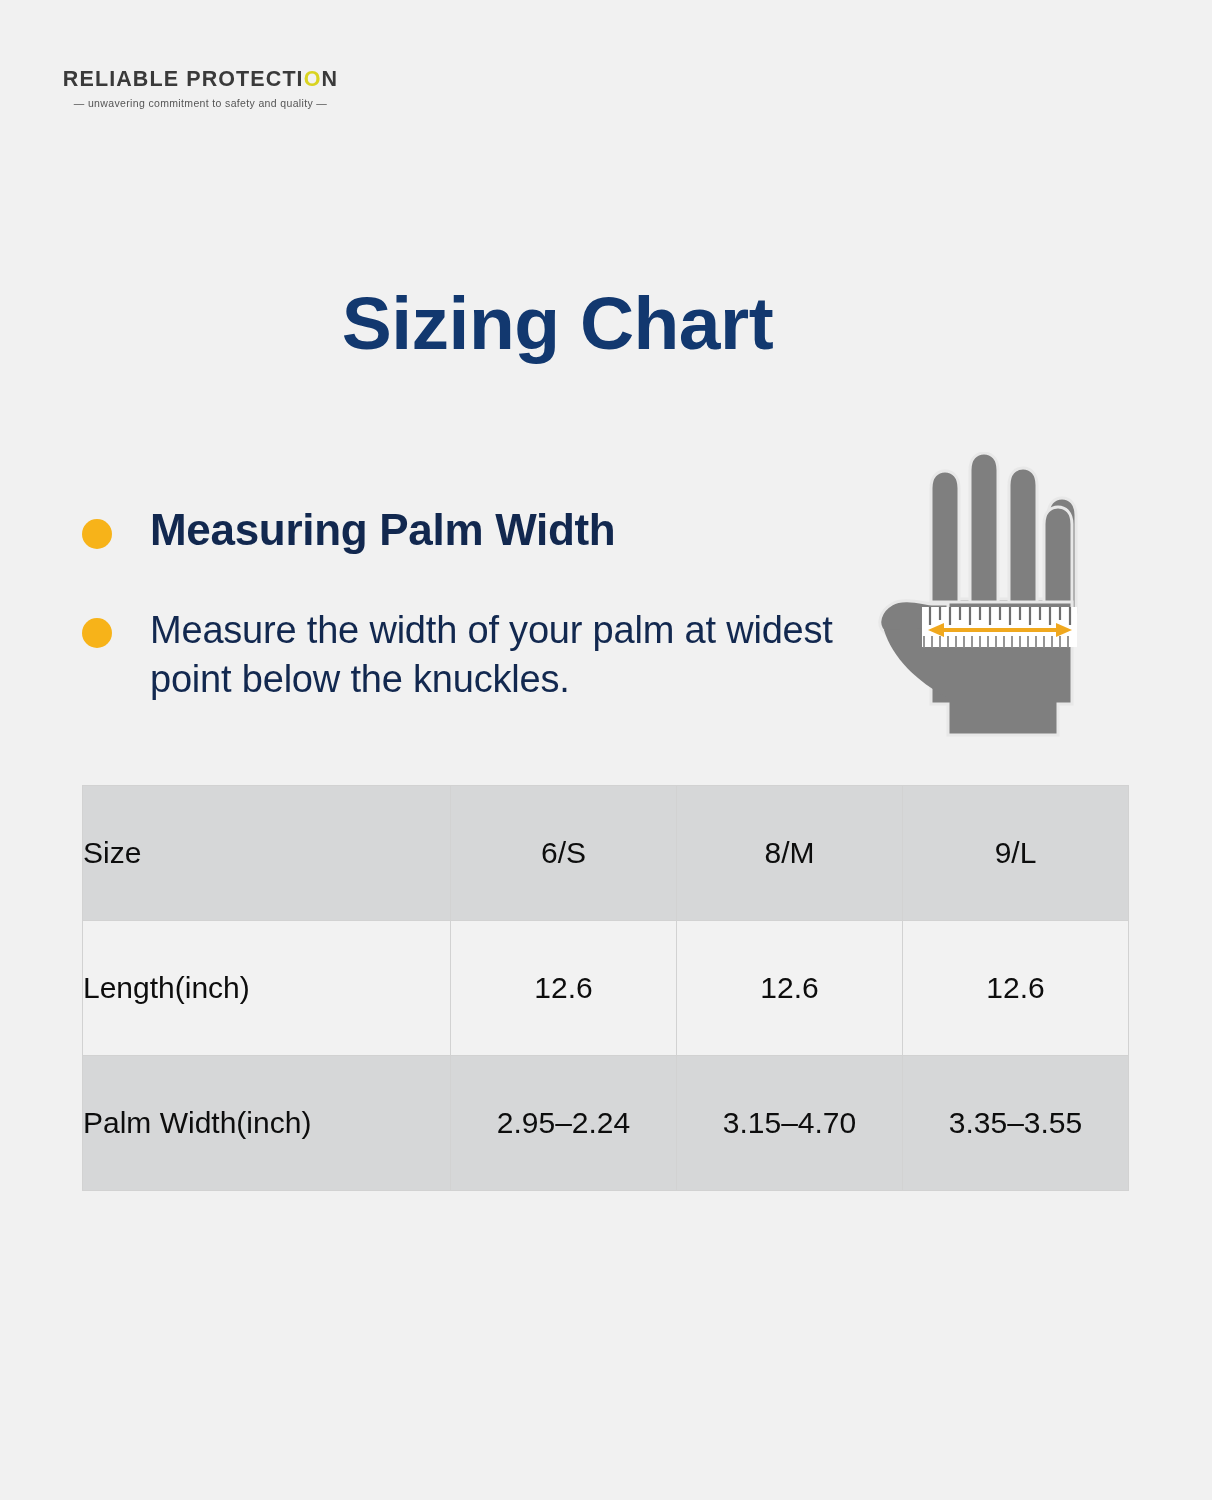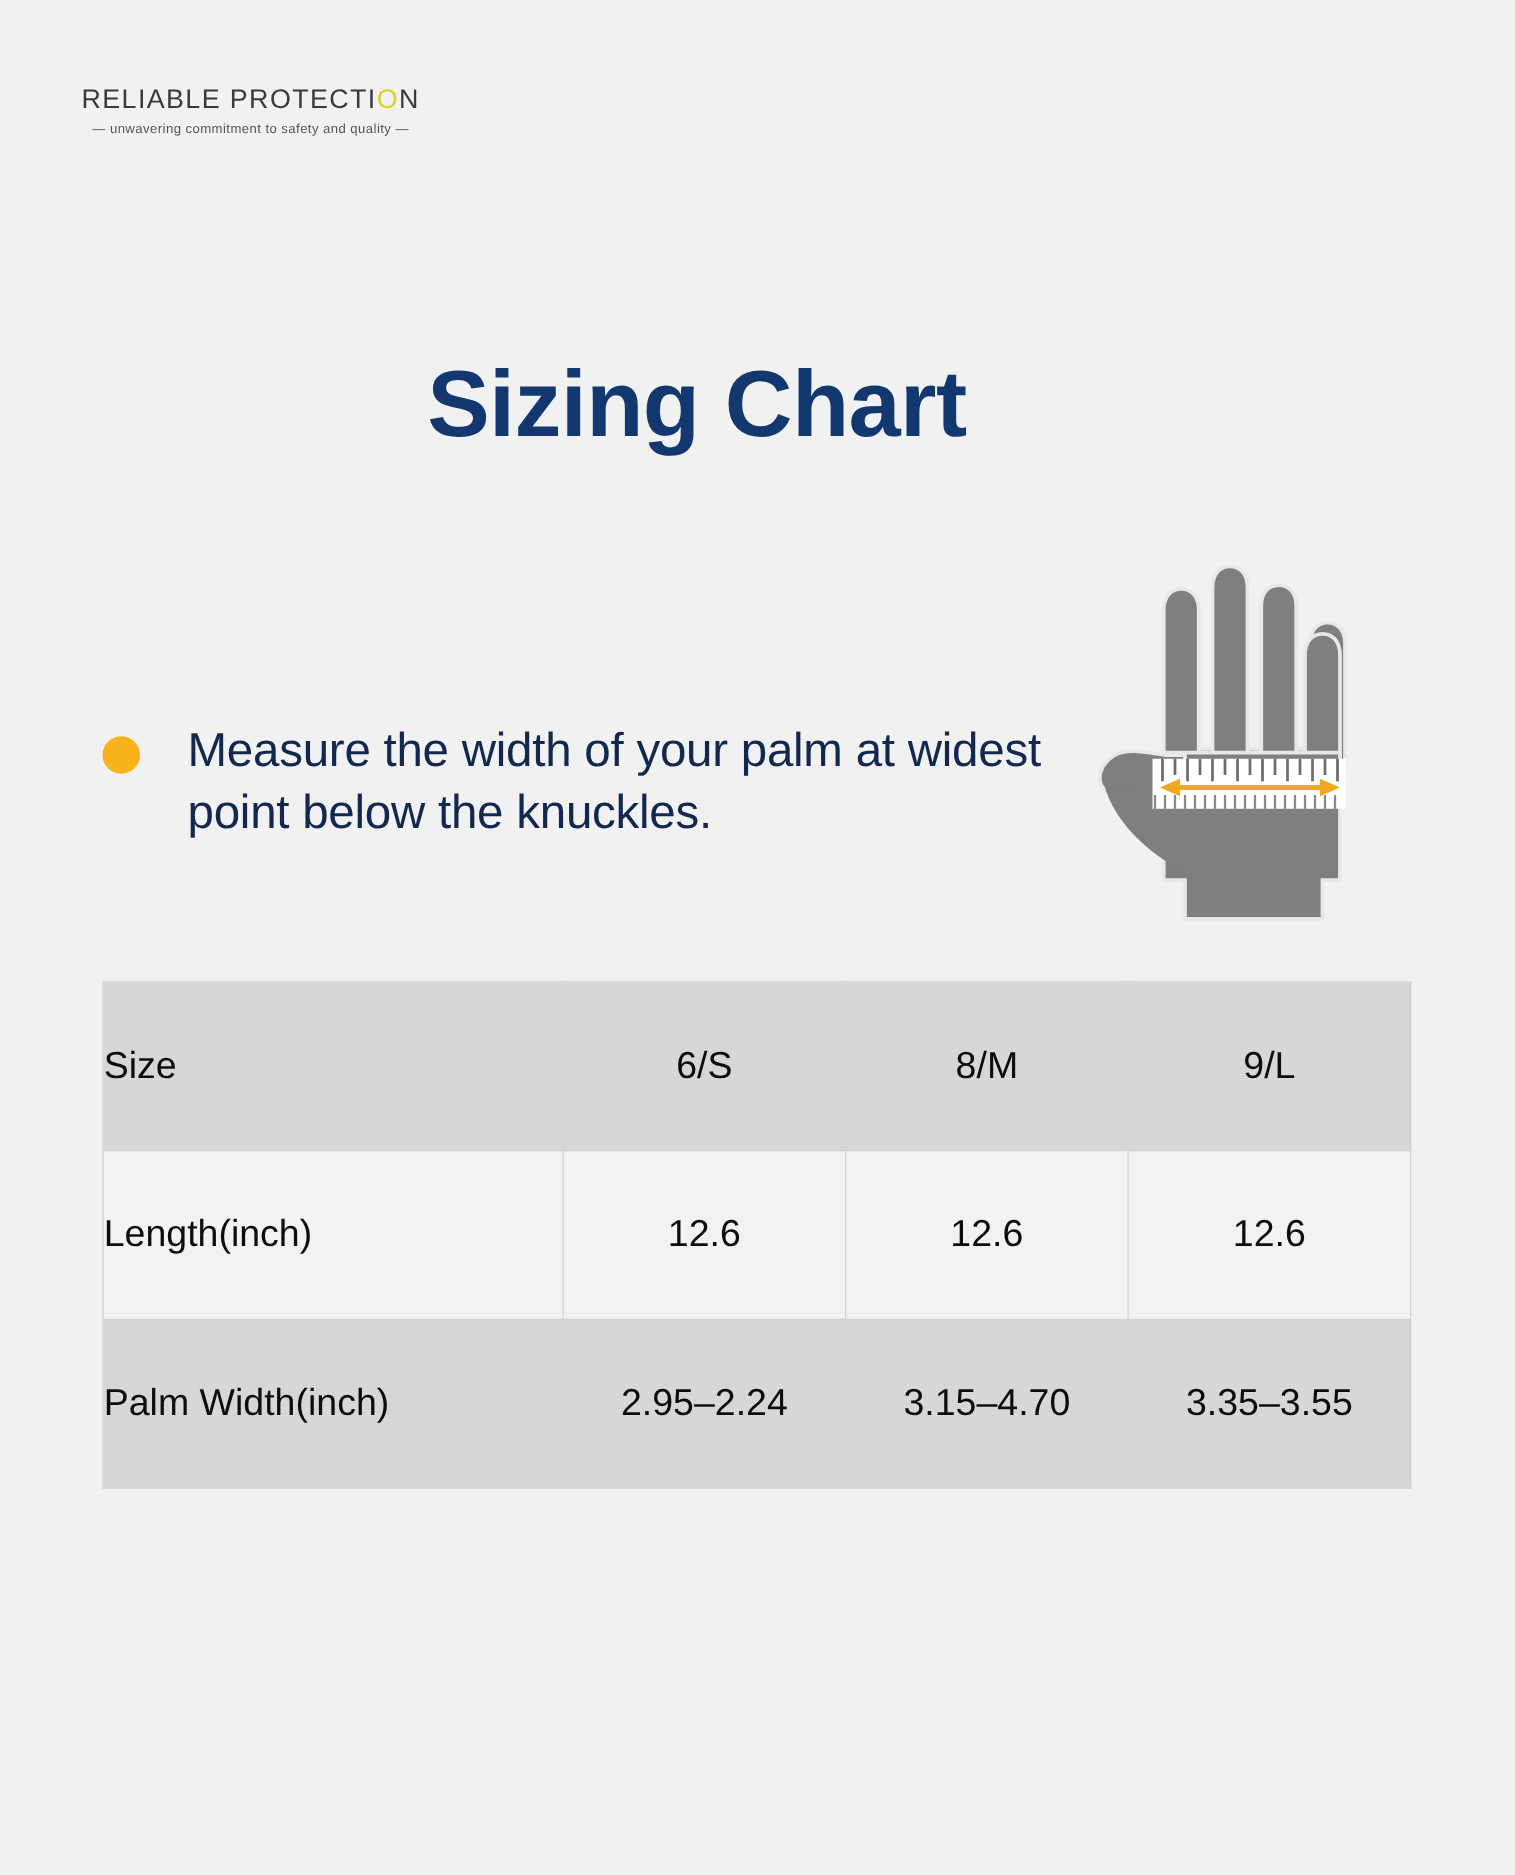--- a/index.html
+++ b/index.html
@@ -46,21 +46,21 @@
   }
   #logo-tagline-row {
     margin-top: 14px;
     text-align: center;
     width: 285px;
   }
   #logo-tagline {
     font-size: 21.5px;
     letter-spacing: 1.1px;
     color: #3a3a3a;
-    font-weight: 400;
+    font-weight: 700;
     white-space: nowrap;
   }
   #logo-tagline .hl { color: #d9d321; }
   #logo-subtagline {
     margin-top: 5px;
     font-size: 10.5px;
     letter-spacing: 0.35px;
     color: #555;
     white-space: nowrap;
   }
@@ -101,21 +101,21 @@
   .bullet-text {
     margin-left: 38px;
     color: #12284f;
   }
   #bullet-heading .bullet-text {
     font-size: 44px;
     font-weight: 700;
     line-height: 1.12;
     letter-spacing: -0.3px;
   }
-  #bullet-desc { margin-top: 72px; }
+  #bullet-desc { margin-top: 52px; }
   #bullet-desc .bullet-dot { margin-top: 12px; }
   #bullet-desc .bullet-text {
     font-size: 38px;
     font-weight: 400;
     line-height: 1.28;
     letter-spacing: -0.2px;
     max-width: 700px;
   }
 
   
@@ -164,20 +164,24 @@
 <div id="logo-block">
   <div id="logo-tagline-row">
     <div id="logo-tagline"><span>RELIABLE  PROTECTI</span><span class="hl">O</span><span>N</span></div>
     <div id="logo-subtagline">— unwavering commitment to safety and quality —</div>
   </div>
 </div>
 
 <div id="page-title">Sizing Chart</div>
 
 <div id="bullets">
+  <div class="bullet-row" id="bullet-heading">
+    <div class="bullet-dot"></div>
+    <div class="bullet-text">Measuring Palm Width</div>
+  </div>
   <div class="bullet-row" id="bullet-desc">
     <div class="bullet-dot"></div>
     <div class="bullet-text">Measure the width of your palm at widest point below the knuckles.</div>
   </div>
 </div>
 
 <div id="glove-illustration">
   <svg width="232" height="300" viewBox="0 0 232 300" xmlns="http://www.w3.org/2000/svg">
 
     <g>

